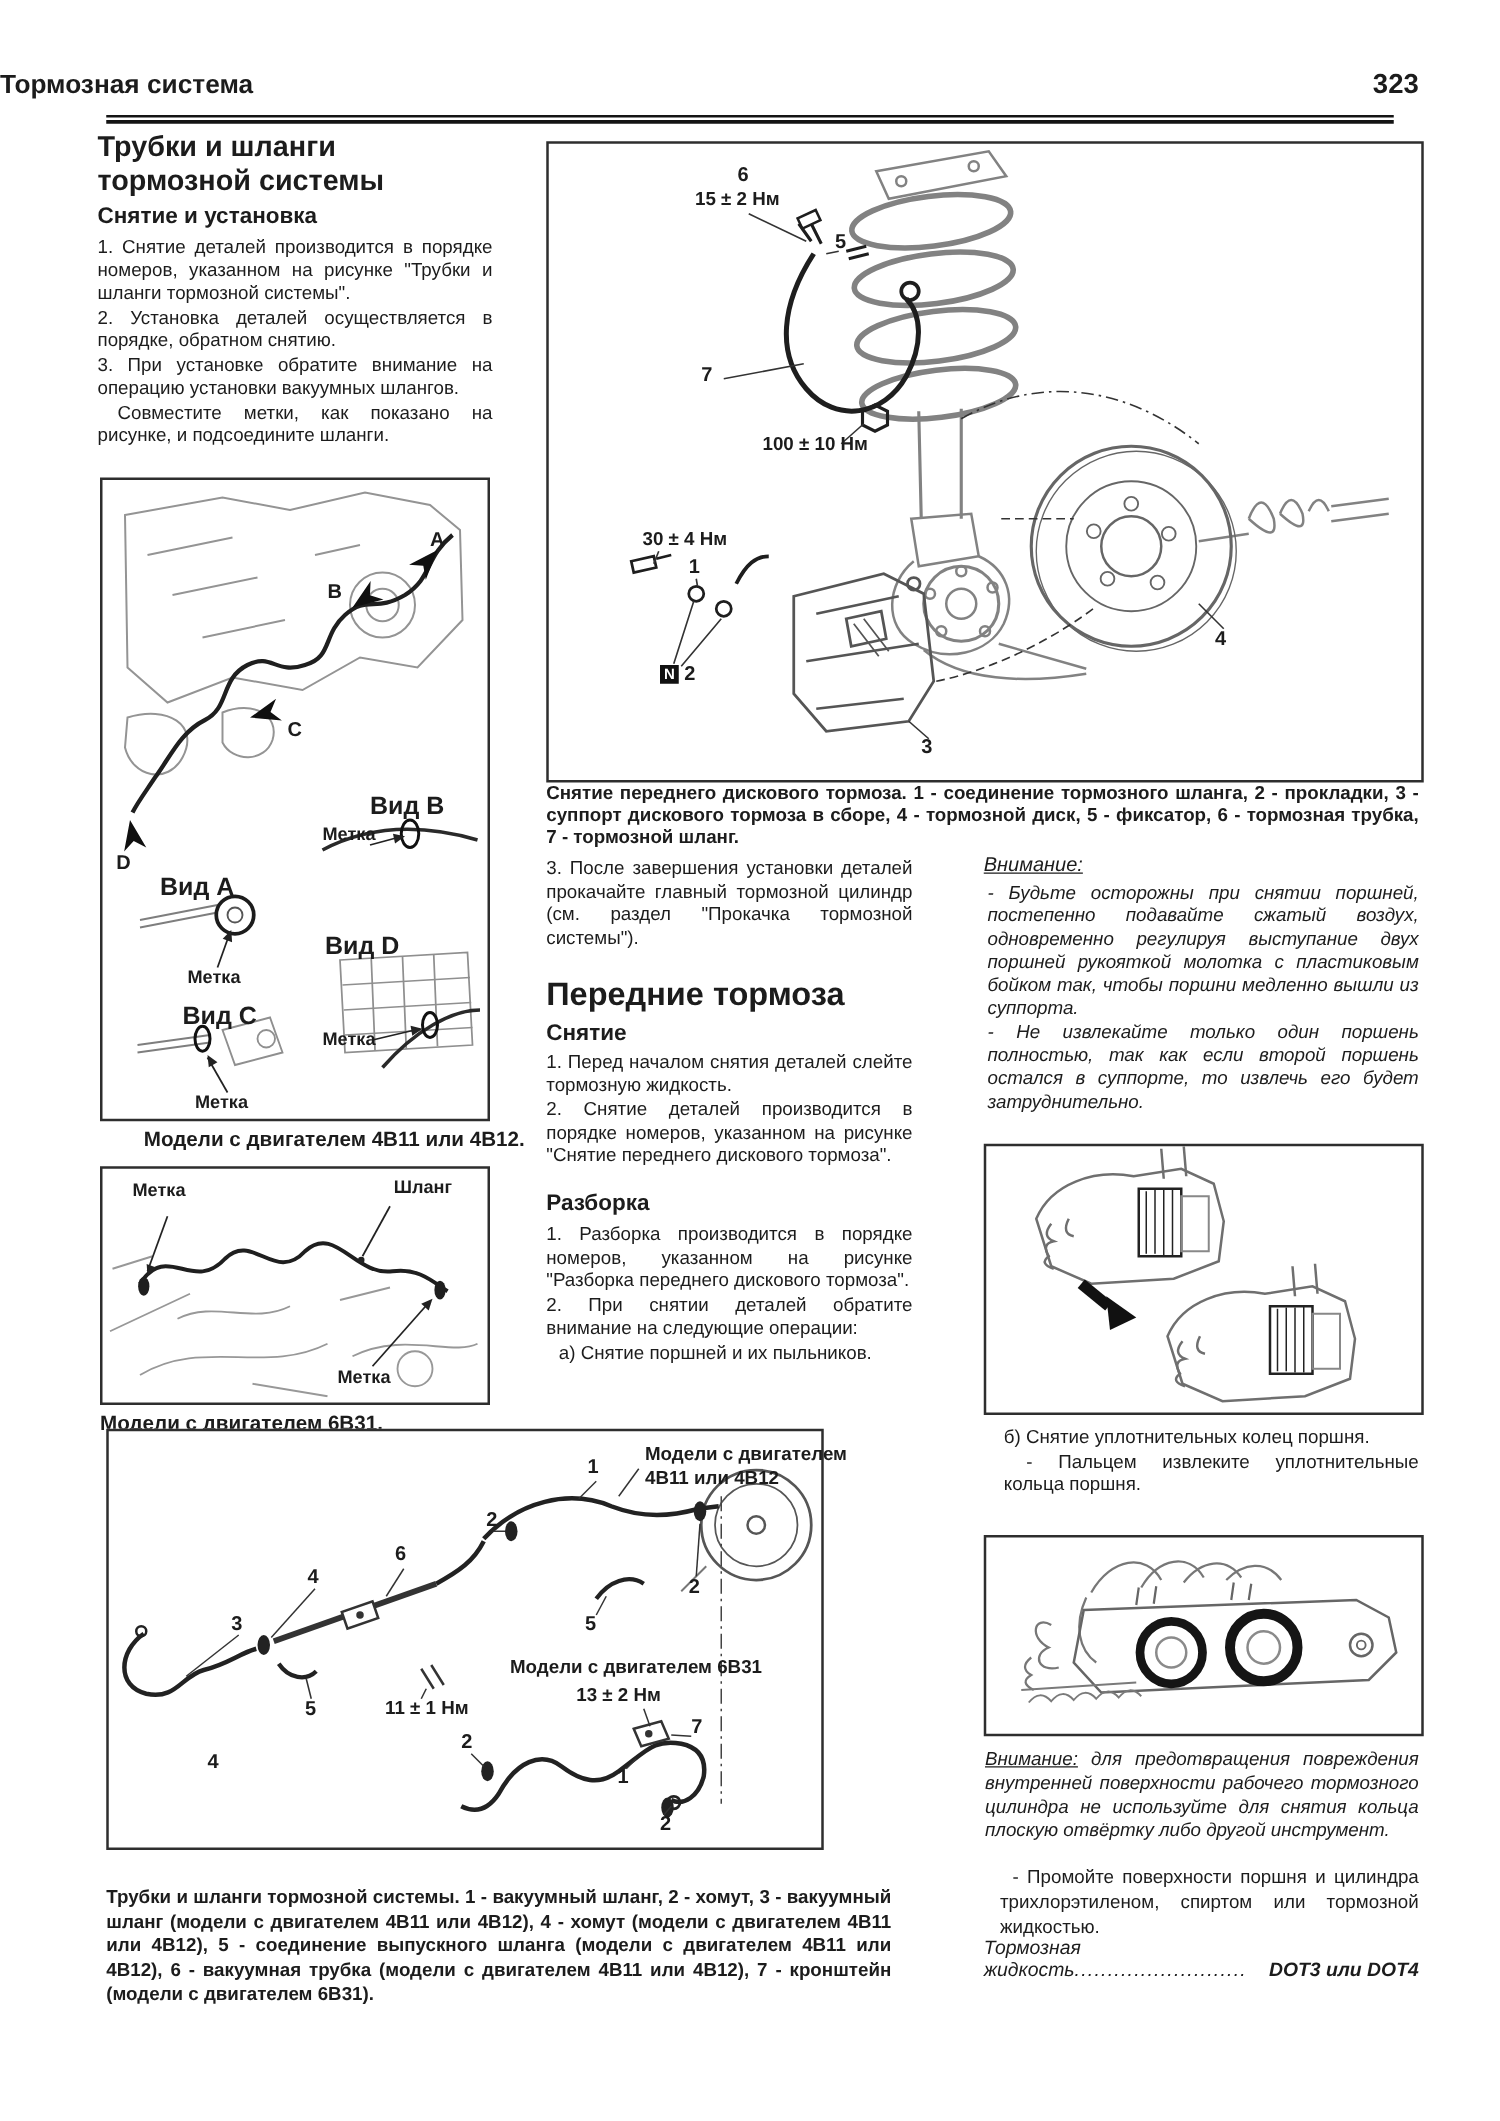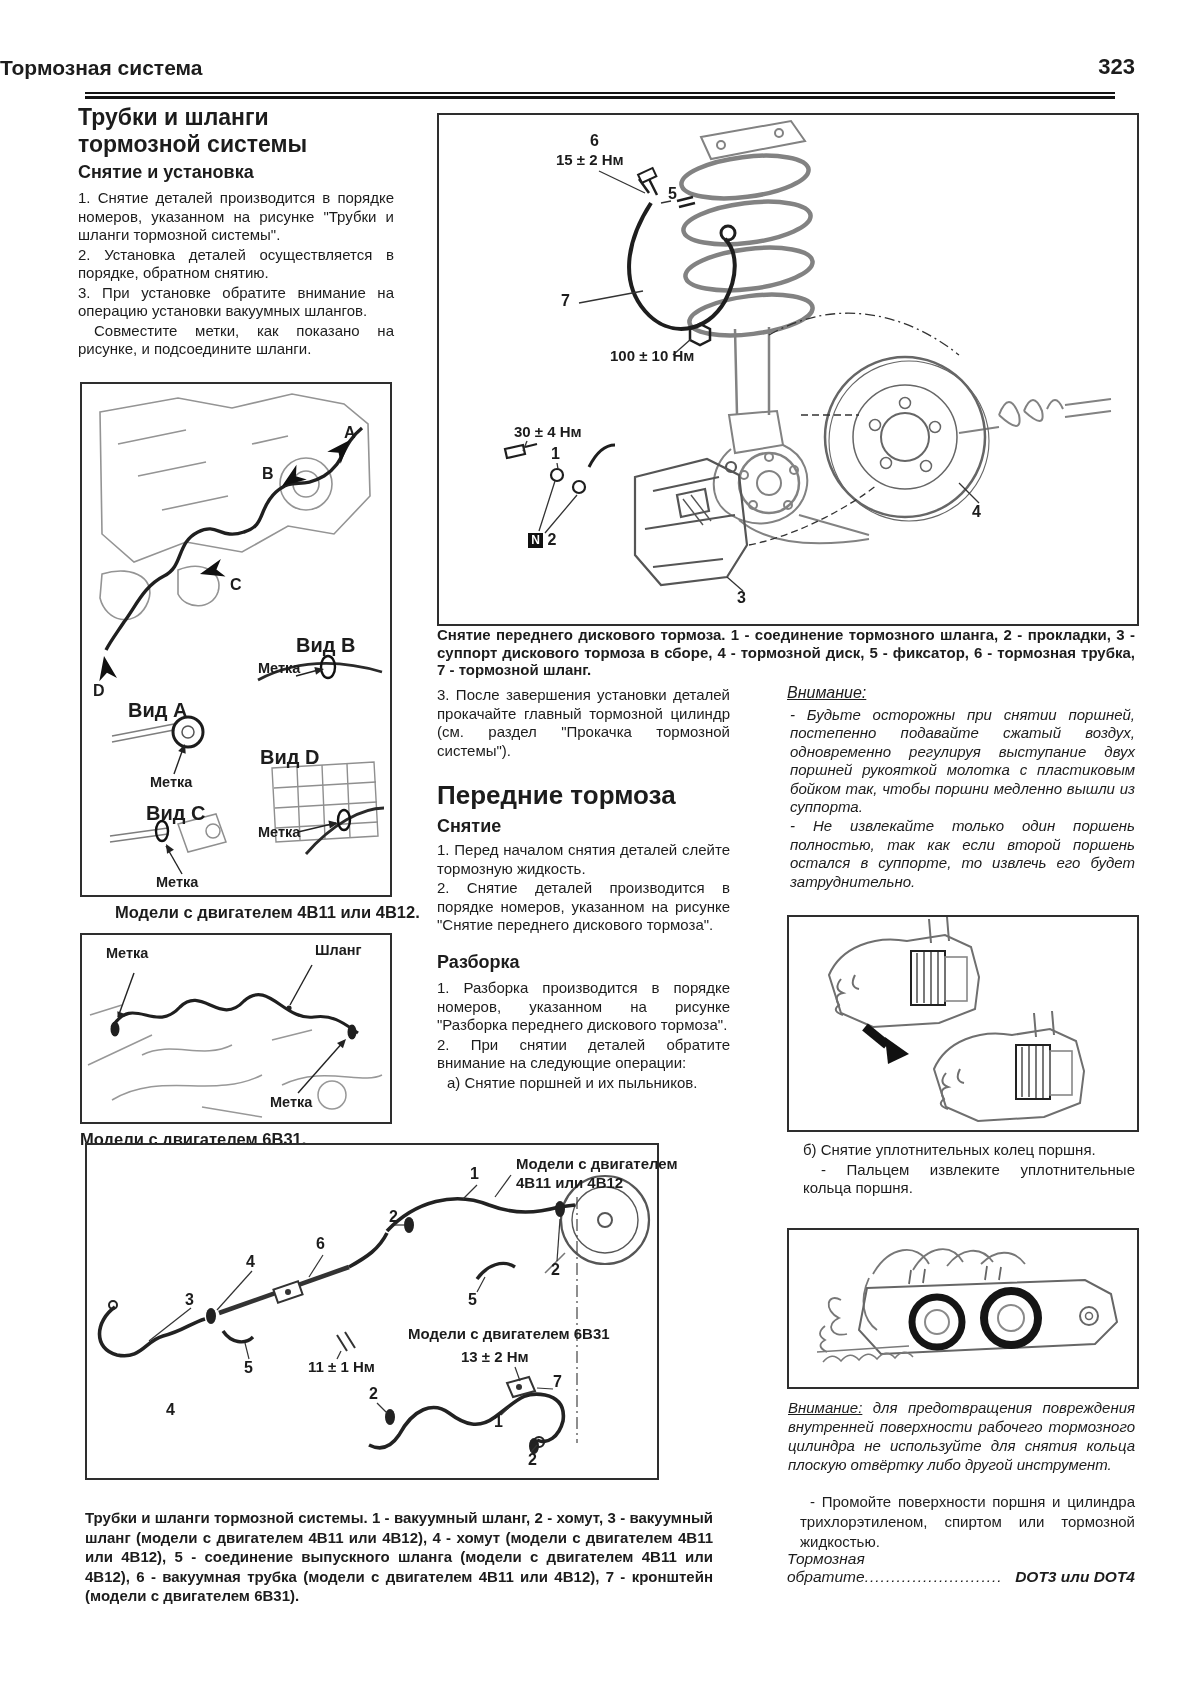--- a/index.html
+++ b/index.html
@@ -289,21 +289,21 @@
   </div>
 
   <div class="abs i j" style="left:788px;top:1398px;width:347px;font-size:15px;line-height:19px;">
     <span class="und">Внимание:</span>
     <span>для предотвращения повреждения внутренней поверхности рабочего тормозного цилиндра не используйте для снятия кольца плоскую отвёртку либо другой инструмент.</span>
   </div>
   <div class="abs j" style="left:800px;top:1492px;width:335px;font-size:15px;line-height:20px;text-indent:10px;">- Промойте поверхности поршня и цилиндра трихлорэтиленом, спиртом или тормозной жидкостью.</div>
   <div class="abs" style="left:787px;top:1550px;width:348px;">
     <div class="i" style="font-size:15.5px;">Тормозная</div>
     <div class="fluidrow">
-      <span>обратите</span>
+      <span>жидкость</span>
       <span class="dots">..........................</span>
       <span class="b">DOT3 или DOT4</span>
     </div>
   </div>
 
   <div class="frame" style="left:85px;top:1143px;width:570px;height:333px;">
     <svg width="566" height="329" viewBox="0 0 566 329">
       <circle cx="518" cy="75" r="44" stroke="#565656" stroke-width="2.2" fill="none"></circle>
       <circle cx="518" cy="75" r="33" stroke="#565656" stroke-width="1.4" fill="none"></circle>
       <circle cx="518" cy="75" r="7" stroke="#565656" stroke-width="2" fill="none"></circle>

